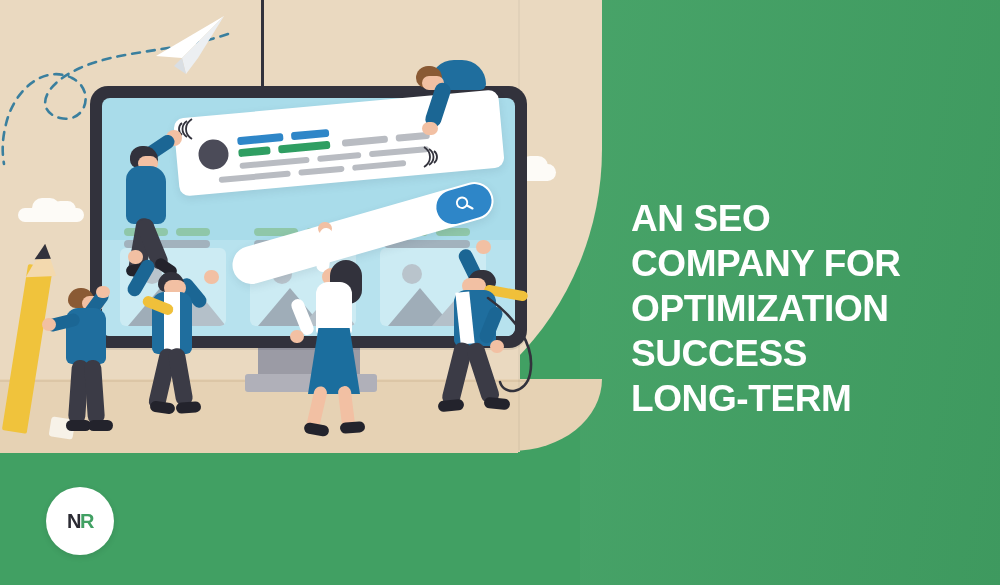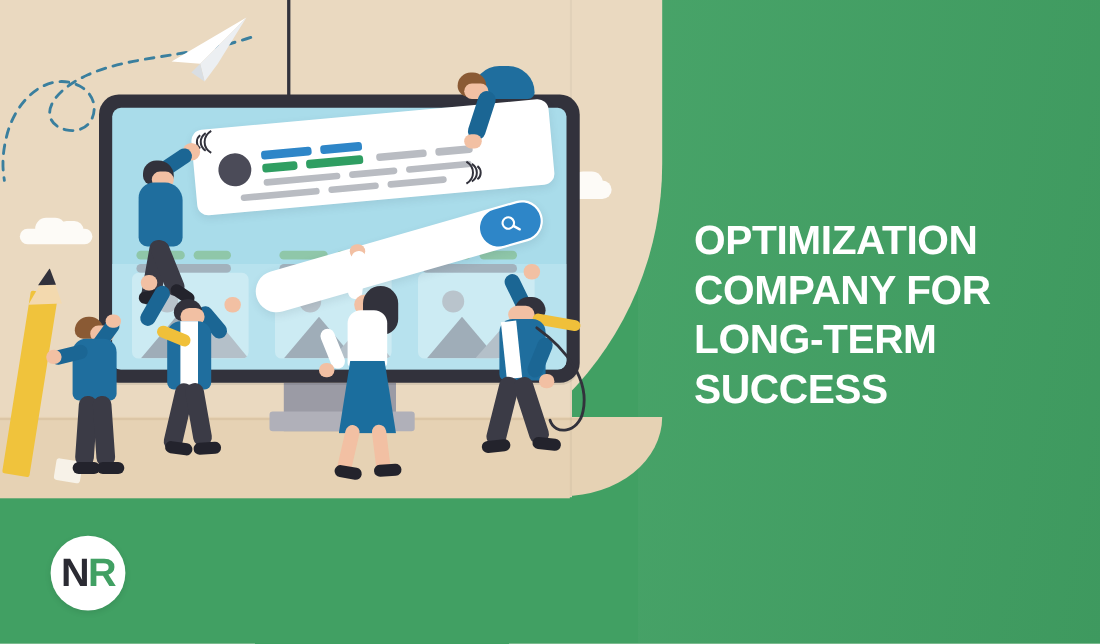--- a/index.html
+++ b/index.html
@@ -114,21 +114,21 @@
     font-family:"Liberation Sans", sans-serif;
   }
   .headline div{white-space:nowrap;}
 
   
   .logo{
     position:absolute;left:46px;top:487px;width:68px;height:68px;border-radius:50%;
     background:#ffffff;display:flex;align-items:center;justify-content:center;
     box-shadow:0 2px 6px rgba(0,0,0,0.10);
   }
-  .logo-text{font-size:36px;font-weight:bold;letter-spacing:-1.5px;line-height:1;text-align:right;}
+  .logo-text{font-size:20px;font-weight:bold;letter-spacing:-1.5px;line-height:1;text-align:right;}
   .logo-n{color:#2b2b33;}
   .logo-r{color:#41a063;}
 </style>
 </head>
 <body>
 
 <div id="banner">
 
   <div class="green-plate"></div>
   <div class="green-shade"></div>
@@ -333,23 +333,24 @@
     <div class="shirt-blue" style="position:absolute;left:10px;top:28px;width:40px;height:56px;border-radius:12px 12px 6px 6px;"></div>
     <div class="shirt-blue2" style="position:absolute;left:-10px;top:36px;width:34px;height:13px;border-radius:7px;transform:rotate(-14deg);"></div>
     <div class="skin" style="position:absolute;left:-14px;top:38px;width:14px;height:13px;border-radius:7px;"></div>
     <div class="pants" style="position:absolute;left:14px;top:80px;width:17px;height:64px;border-radius:8px;transform:rotate(4deg);"></div>
     <div class="pants" style="position:absolute;left:30px;top:80px;width:17px;height:64px;border-radius:8px;transform:rotate(-4deg);"></div>
     <div class="shoe" style="position:absolute;left:10px;top:140px;width:25px;height:11px;border-radius:6px;"></div>
     <div class="shoe" style="position:absolute;left:32px;top:140px;width:25px;height:11px;border-radius:6px;"></div>
   </div>
 
   <div class="headline">
+    <div>AN SEO</div>
+    <div>COMPANY FOR</div>
     <div>OPTIMIZATION</div>
-    <div>COMPANY FOR</div>
+    <div>SUCCESS</div>
     <div>LONG-TERM</div>
-    <div>SUCCESS</div>
   </div>
 
   <div class="logo">
     <span class="logo-text"><span class="logo-n">N</span><span class="logo-r">R</span></span>
   </div>
 
 </div>
 
 </body></html>

